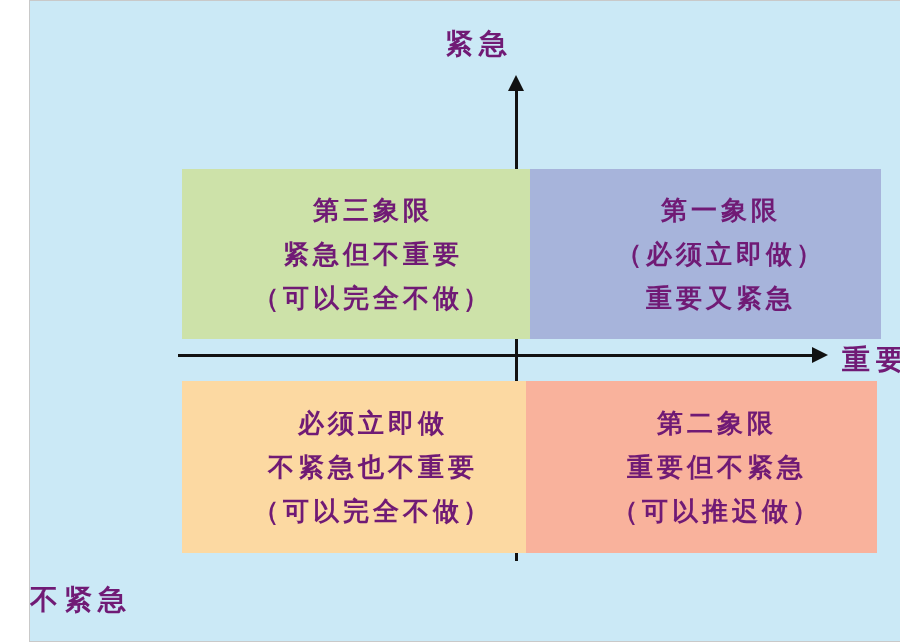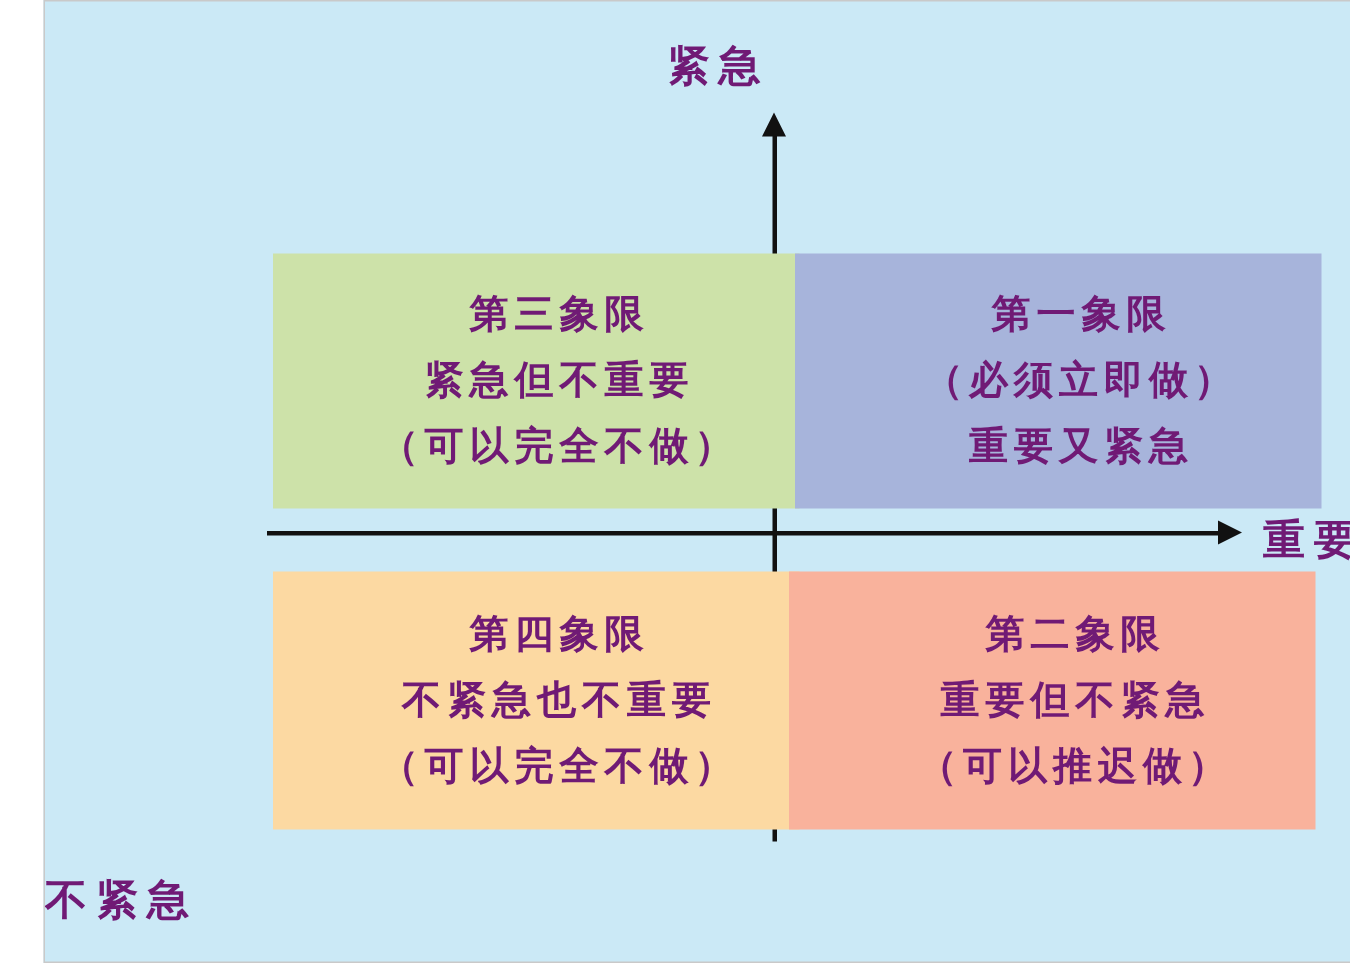--- a/index.html
+++ b/index.html
@@ -126,21 +126,21 @@
     <div class="q-line">（可以完全不做）</div>
   </div>
 
   <div class="quad quad-tr" style="background-color: rgb(167, 180, 219);">
     <div class="q-line">第一象限</div>
     <div class="q-line">（必须立即做）</div>
     <div class="q-line">重要又紧急</div>
   </div>
 
   <div class="quad quad-bl" style="background-color: rgb(252, 217, 162);">
-    <div class="q-line">第四象限</div>
+    <div class="q-line">必须立即做</div>
     <div class="q-line">不紧急也不重要</div>
     <div class="q-line">（可以完全不做）</div>
   </div>
 
   <div class="quad quad-br" style="background-color: rgb(249, 178, 156);">
     <div class="q-line">第二象限</div>
     <div class="q-line">重要但不紧急</div>
     <div class="q-line">（可以推迟做）</div>
   </div>
 

